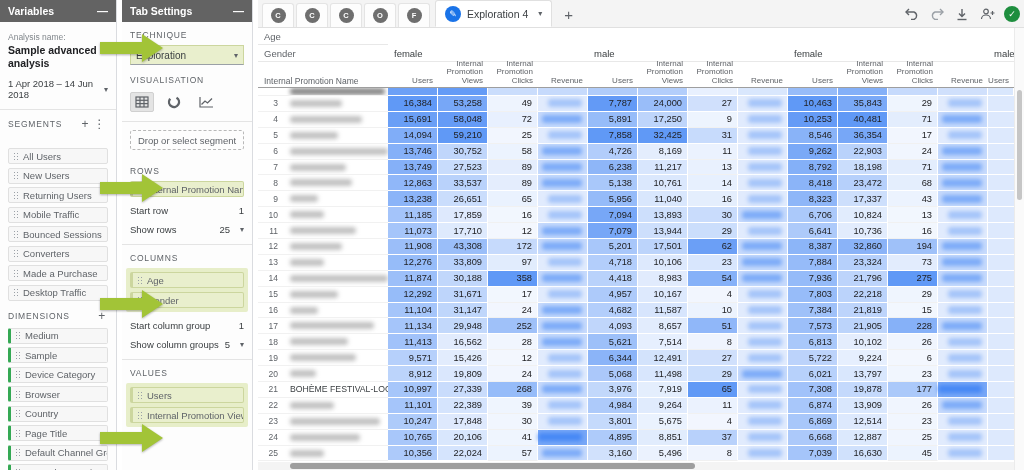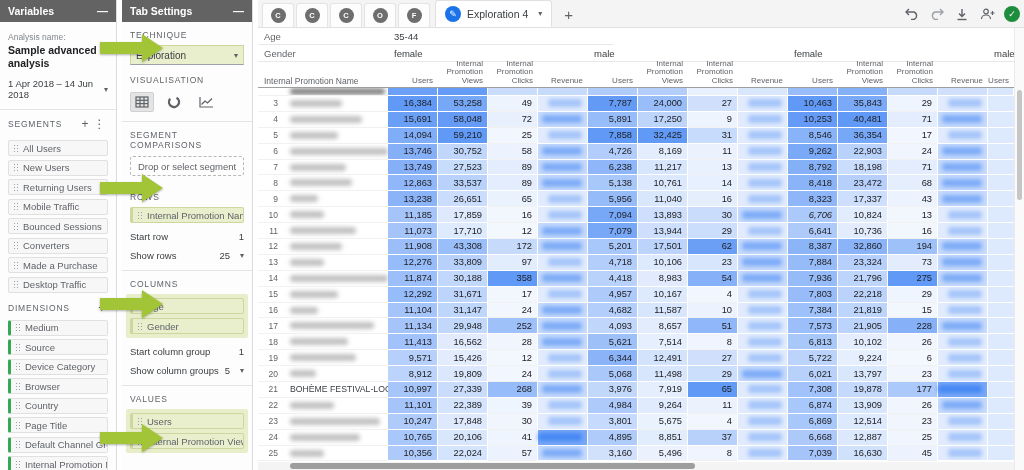--- a/index.html
+++ b/index.html
@@ -126,21 +126,21 @@
         <span>1 Apr 2018 – 14 Jun 2018</span>
         <span class="caret">▾</span>
       </div>
       <div class="divider"></div>
       <div class="section-label">
         <span>SEGMENTS</span>
         <span class="spacer"></span>
         <span class="icon-btn">+</span>
         <span class="icon-btn">⋮</span>
       </div>
-      <div id="segments-list" style="margin-top:10px;">
+      <div id="segments-list" style="margin-top:18px;">
           <div class="chip ">
             <div class="grip"></div>
             <span>All Users</span>
           </div>
           <div class="chip ">
             <div class="grip"></div>
             <span>New Users</span>
           </div>
           <div class="chip ">
             <div class="grip"></div>
@@ -172,21 +172,21 @@
         <span class="spacer"></span>
         <span class="icon-btn">+</span>
       </div>
       <div id="dimensions-list" style="margin-top:6px;">
           <div class="chip dim">
             <div class="grip"></div>
             <span>Medium</span>
           </div>
           <div class="chip dim">
             <div class="grip"></div>
-            <span>Source</span>
+            <span>Sample</span>
           </div>
           <div class="chip dim">
             <div class="grip"></div>
             <span>Device Category</span>
           </div>
           <div class="chip dim">
             <div class="grip"></div>
             <span>Browser</span>
           </div>
           <div class="chip dim">
@@ -239,21 +239,20 @@
             </svg>
         </div>
         <div class="viz-btn">
           <svg width="15" height="12" viewBox="0 0 15 12">
               <polyline points="1,1 1,11 14,11" fill="none" stroke="#5f6368" stroke-width="1.2"></polyline>
               <polyline points="2.5,8.5 6,5 8.5,7 13,2.5" fill="none" stroke="#5f6368" stroke-width="1.3"></polyline>
             </svg>
         </div>
       </div>
       <div class="divider"></div>
-      <div class="section-label">SEGMENT COMPARISONS</div>
       <div class="dashed-box">Drop or select segment</div>
       <div class="section-label" style="margin-top:16px;">ROWS</div>
       <div id="rows-chips" style="margin-top:5px;">
           <div class="chip dim lime">
             <div class="grip"></div>
             <span>Internal Promotion Name</span>
           </div>
         </div>
       <div class="opt-row">
         <span>Start row</span>
@@ -358,21 +357,20 @@
               <path d="M1.5 11 a4.5 4 0 0 1 9 0" fill="none" stroke="#5f6368" stroke-width="1.2"></path>
               <path d="M12.5 3 v4 M10.5 5 h4" stroke="#5f6368" stroke-width="1.2"></path>
             </svg>
         </span>
         <span class="status-circ">✓</span>
       </div>
     </div>
 
     <div class="thead-row age-row" id="age-row">
         <div class="hcell hlabel" style="width: 130px;">Age</div>
-        <div class="hcell" style="width: 226px;">35-44</div>
       </div>
     <div class="thead-row gender-row" id="gender-row">
         <div class="hcell hlabel" style="width: 130px;">Gender</div>
         <div class="hcell" style="width: 200px; overflow: hidden;">female</div>
         <div class="hcell" style="width: 200px; overflow: hidden;">male</div>
         <div class="hcell" style="width: 200px; overflow: hidden;">female</div>
         <div class="hcell" style="width: 26px; overflow: hidden;">male</div>
       </div>
     <div class="thead-row metric-row" id="metric-row">
         <div class="mh mh-name" style="width: 130px;">Internal Promotion Name</div>
@@ -595,21 +593,21 @@
           <div class="c-val plain" style="background: rgba(66, 133, 244, 0.067);">16</div>
           <div class="c-val" style="background: rgba(66, 133, 244, 0.16);">
             <div class="revblob" style="width: 34px; background: rgba(66, 133, 244, 0.38);"></div>
           </div>
           <div class="c-val" style="background: rgba(66, 133, 244, 0.72);">7,094</div>
           <div class="c-val" style="background: rgba(66, 133, 244, 0.263);">13,893</div>
           <div class="c-val" style="background: rgba(66, 133, 244, 0.286);">30</div>
           <div class="c-val" style="background: rgba(66, 133, 244, 0.3);">
             <div class="revblob" style="width: 40px; background: rgba(66, 133, 244, 0.55);"></div>
           </div>
-          <div class="c-val" style="background: rgba(66, 133, 244, 0.443); font-style: italic;">6,706</div>
+          <div class="c-val" style="background: rgba(66, 133, 244, 0.443);">6,706</div>
           <div class="c-val" style="background: rgba(66, 133, 244, 0.157);">10,824</div>
           <div class="c-val plain" style="background: rgba(66, 133, 244, 0.067);">13</div>
           <div class="c-val" style="background: rgba(66, 133, 244, 0.16);">
             <div class="revblob" style="width: 34px; background: rgba(66, 133, 244, 0.38);"></div>
           </div>
           <div class="c-partial" style="background: rgba(66, 133, 244, 0.18);"></div>
         </div>
         <div class="trow">
           <div class="c-num">11</div>
           <div class="c-name">

